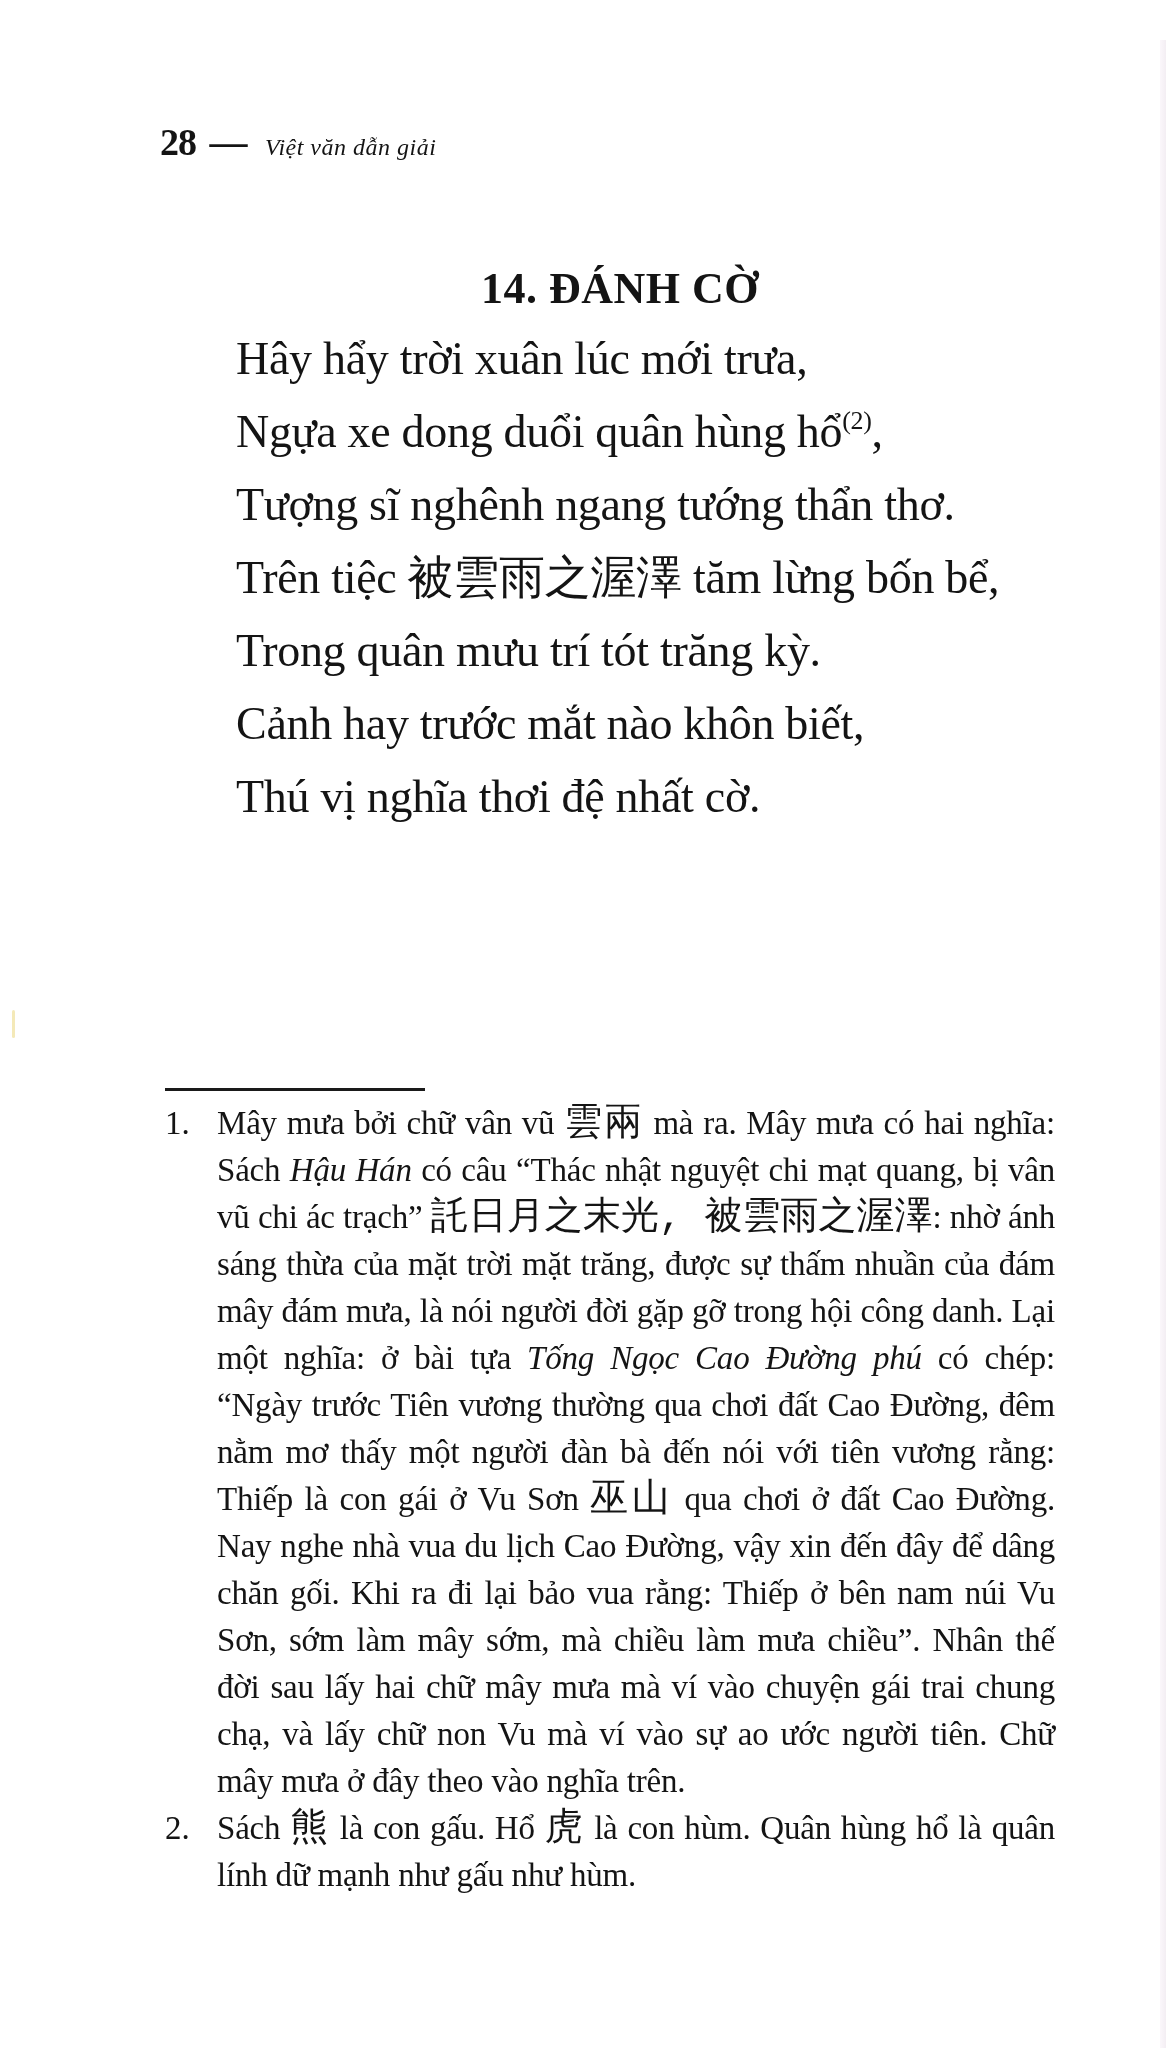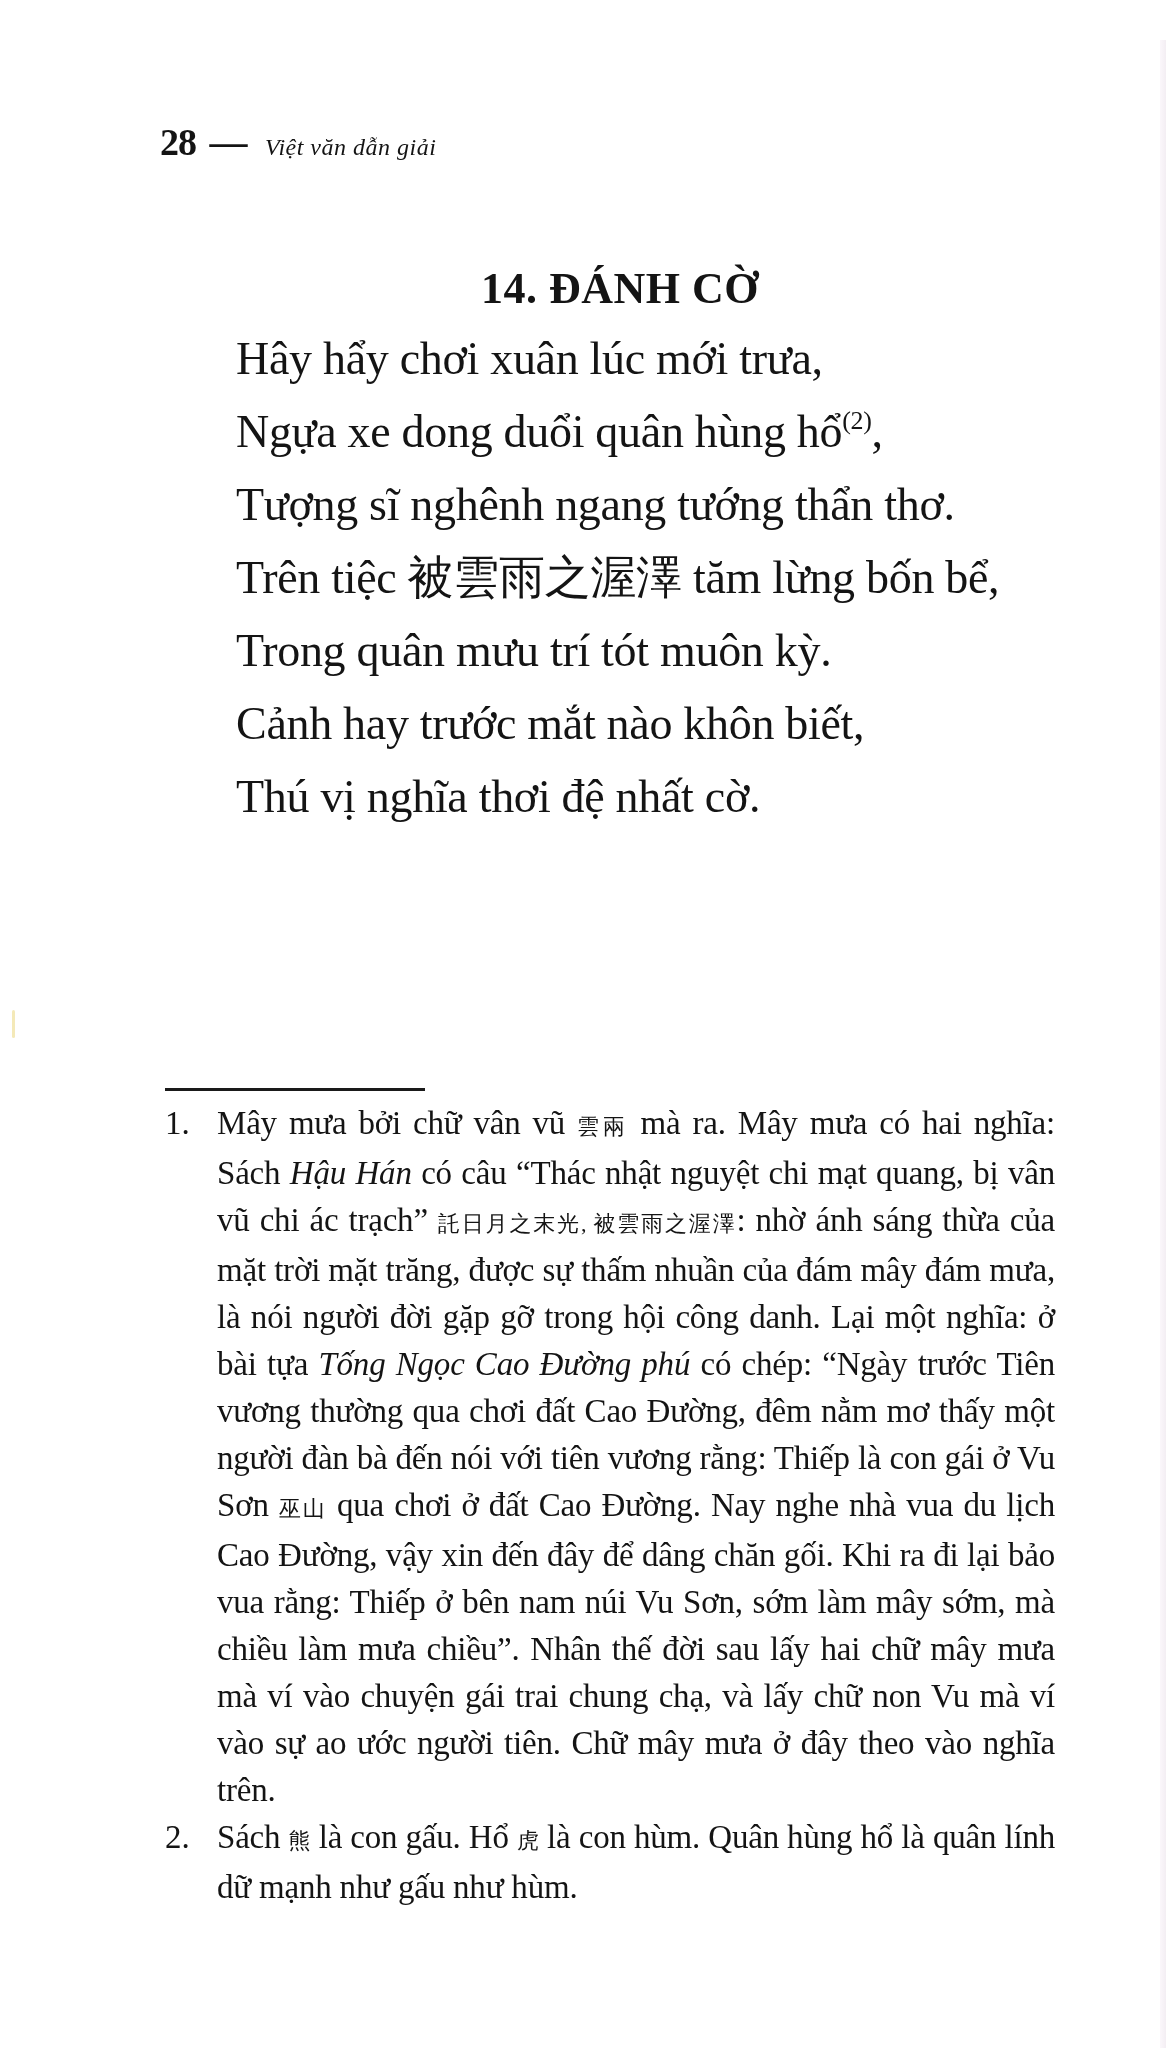--- a/index.html
+++ b/index.html
@@ -100,21 +100,21 @@
     .footnote .fn-num {
       width: 52px;
       flex: 0 0 52px;
     }
     .footnote .fn-text {
       flex: 1 1 auto;
       text-align: justify;
       letter-spacing: -0.2px;
     }
     .fn-text .seg-italic { font-style: italic; }
-    .fn-text .seg-han { font-family: Liberation Serif, serif; font-size: 22px; }
+    .fn-text .seg-han { font-family: Liberation Mono, monospace; font-size: 38px; }
     .scan-mark {
       position: absolute;
       left: 12px;
       top: 1010px;
       width: 3px;
       height: 28px;
       background: #f1e4a6;
       border-radius: 2px;
       opacity: 0.8;
     }
@@ -127,25 +127,25 @@
 
 <header class="running-head">
   <span class="page-number">28</span>
   <span class="dash">—</span>
   <span class="book-title">Việt văn dẫn giải</span>
 </header>
 
 <h1 class="poem-title">14. ĐÁNH CỜ</h1>
 
 <ul class="poem">
-  <li><span>Hây hẩy chơi xuân lúc mới trưa,</span></li>
+  <li><span>Hây hẩy trời xuân lúc mới trưa,</span></li>
   <li><span>Ngựa xe dong duổi quân hùng hổ</span><sup>(2)</sup><span>,</span></li>
   <li><span>Tượng sĩ nghênh ngang tướng thẩn thơ.</span></li>
   <li><span>Trên tiệc 被雲雨之渥澤 tăm lừng bốn bể,</span></li>
-  <li><span>Trong quân mưu trí tót muôn kỳ.</span></li>
+  <li><span>Trong quân mưu trí tót trăng kỳ.</span></li>
   <li><span>Cảnh hay trước mắt nào khôn biết,</span></li>
   <li><span>Thú vị nghĩa thơi đệ nhất cờ.</span></li>
 </ul>
 
 <div class="footnote-rule"></div>
 
 <ol class="footnotes">
   <li class="footnote">
     <span class="fn-num">1.</span>
     <span class="fn-text"><span class="seg-plain">Mây mưa bởi chữ vân vũ </span><span class="seg-han">雲兩</span><span class="seg-plain"> mà ra. Mây mưa có hai nghĩa: Sách </span><span class="seg-italic">Hậu Hán</span><span class="seg-plain"> có câu “Thác nhật nguyệt chi mạt quang, bị vân vũ chi ác trạch” </span><span class="seg-han">託日月之末光, 被雲雨之渥澤</span><span class="seg-plain">: nhờ ánh sáng thừa của mặt trời mặt trăng, được sự thấm nhuần của đám mây đám mưa, là nói người đời gặp gỡ trong hội công danh. Lại một nghĩa: ở bài tựa </span><span class="seg-italic">Tống Ngọc Cao Đường phú</span><span class="seg-plain"> có chép: “Ngày trước Tiên vương thường qua chơi đất Cao Đường, đêm nằm mơ thấy một người đàn bà đến nói với tiên vương rằng: Thiếp là con gái ở Vu Sơn </span><span class="seg-han">巫山</span><span class="seg-plain"> qua chơi ở đất Cao Đường. Nay nghe nhà vua du lịch Cao Đường, vậy xin đến đây để dâng chăn gối. Khi ra đi lại bảo vua rằng: Thiếp ở bên nam núi Vu Sơn, sớm làm mây sớm, mà chiều làm mưa chiều”. Nhân thế đời sau lấy hai chữ mây mưa mà ví vào chuyện gái trai chung chạ, và lấy chữ non Vu mà ví vào sự ao ước người tiên. Chữ mây mưa ở đây theo vào nghĩa trên.</span></span>

